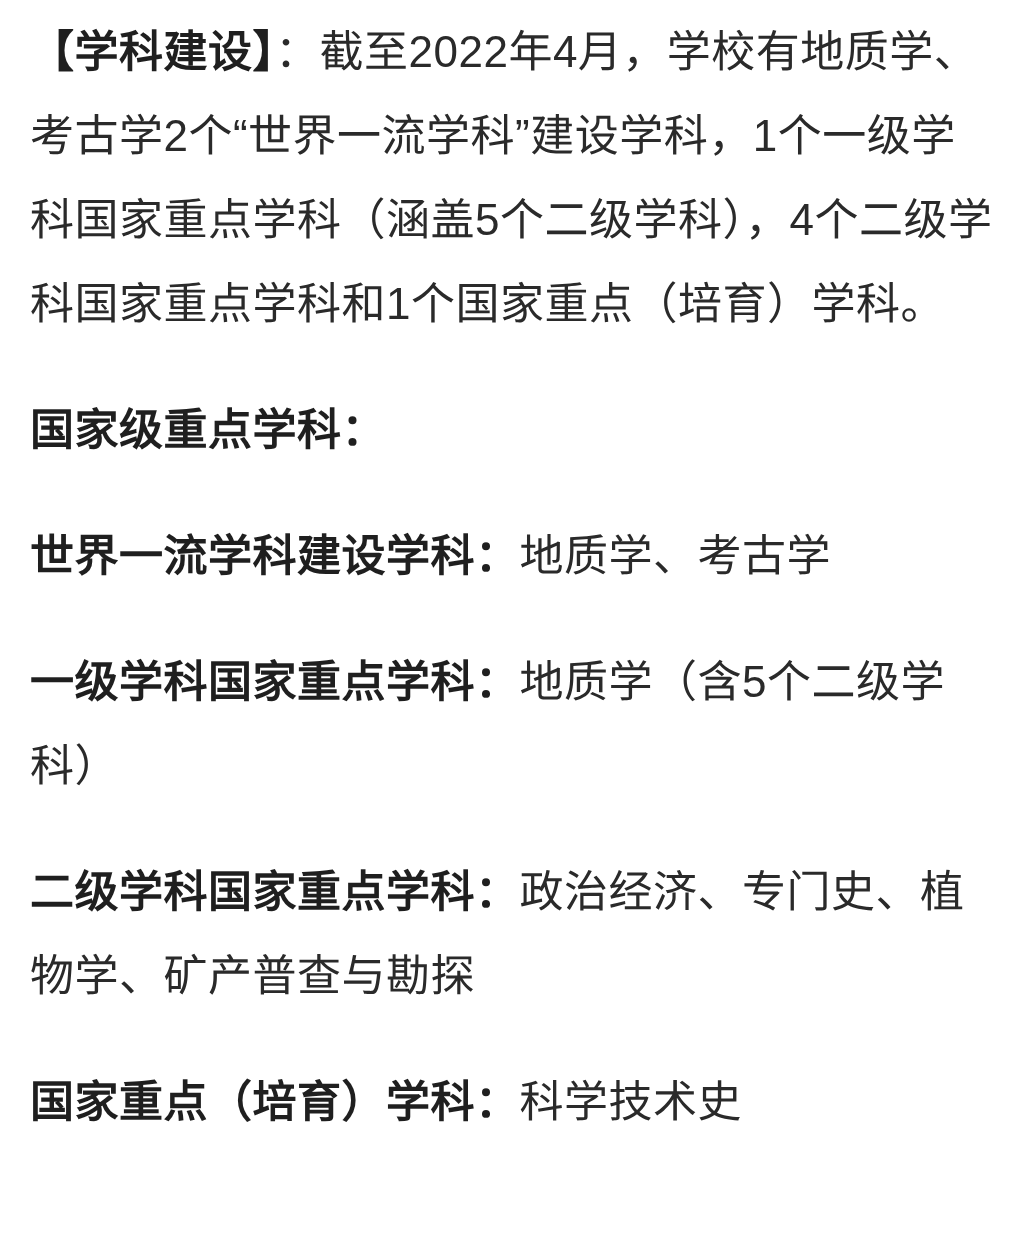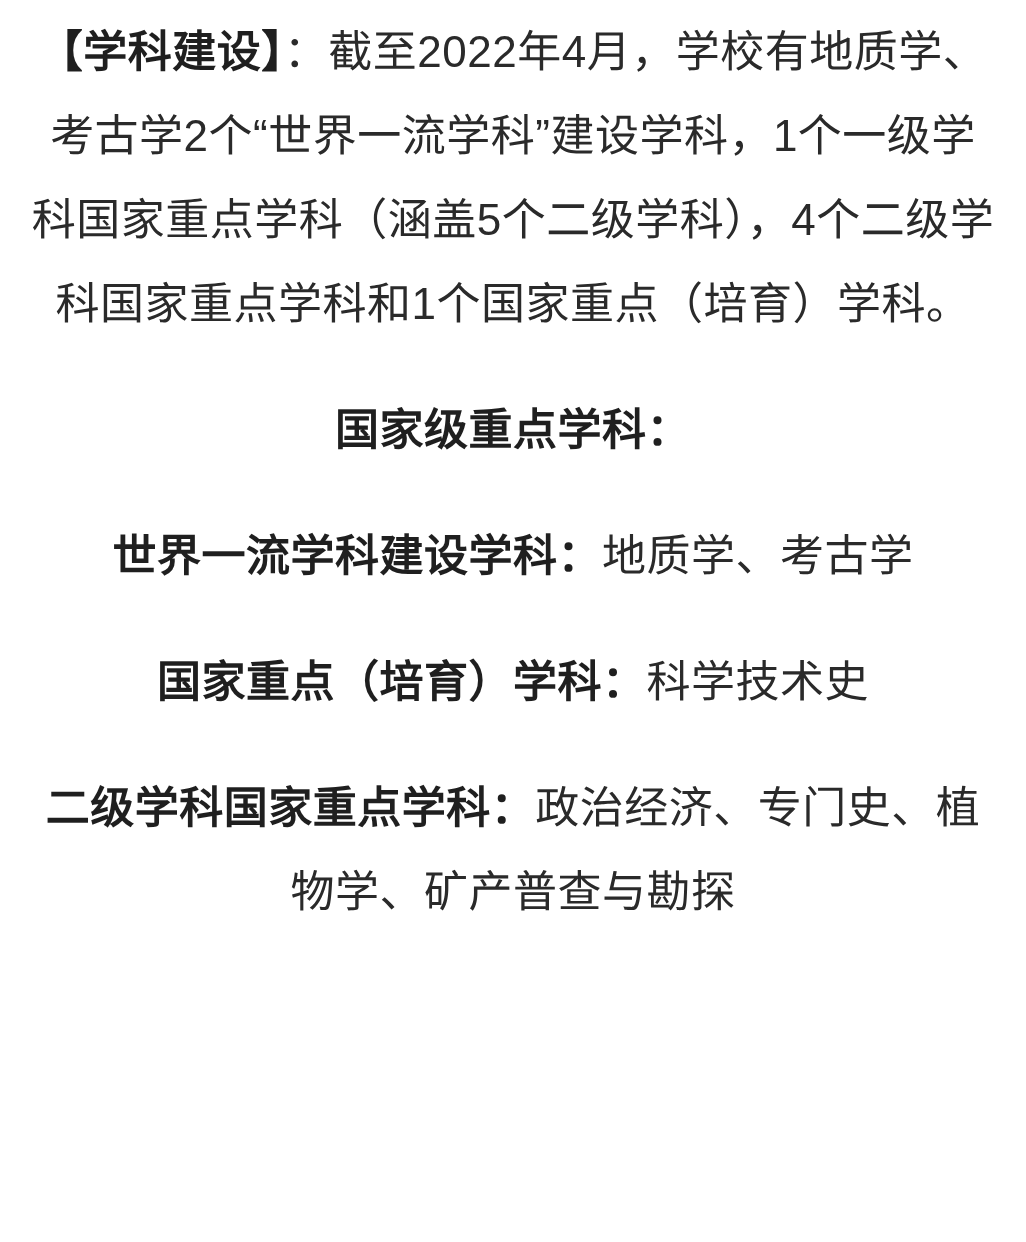--- a/index.html
+++ b/index.html
@@ -19,21 +19,21 @@
     width: 1026px;
     height: 1242px;
     padding: 10px 30px 14px 30px;
     background: #ffffff;
   }
   .para {
     margin: 42px 0;
     font-size: 44px;
     line-height: 84px;
     letter-spacing: 0.5px;
-    text-align: center;
+    text-align: left;
     word-break: break-all;
     overflow-wrap: anywhere;
   }
   .para:first-child {
     margin-top: 0;
   }
   .para .label {
     font-weight: 800;
     color: #1f1f1f;
   }
@@ -46,18 +46,19 @@
 <body>
 
 <main class="article">
 
   <p class="para"><span class="label">【学科建设】</span><span class="body-text">：截至2022年4月，学校有地质学、考古学2个“世界一流学科”建设学科，1个一级学科国家重点学科（涵盖5个二级学科），4个二级学科国家重点学科和1个国家重点（培育）学科。</span></p>
 
   <p class="para"><span class="label">国家级重点学科：</span><span class="body-text"></span></p>
 
   <p class="para"><span class="label">世界一流学科建设学科：</span><span class="body-text">地质学、考古学</span></p>
 
+  <p class="para"><span class="label">一级学科国家重点学科：</span><span class="body-text">地质学（含5个二级学科）</span></p>
+
+  <p class="para"><span class="label">二级学科国家重点学科：</span><span class="body-text">政治经济、专门史、植物学、矿产普查与勘探</span></p>
 
   <p class="para"><span class="label">国家重点（培育）学科：</span><span class="body-text">科学技术史</span></p>
-
-  <p class="para"><span class="label">二级学科国家重点学科：</span><span class="body-text">政治经济、专门史、植物学、矿产普查与勘探</span></p>
 
 </main>
 
 </body></html>

